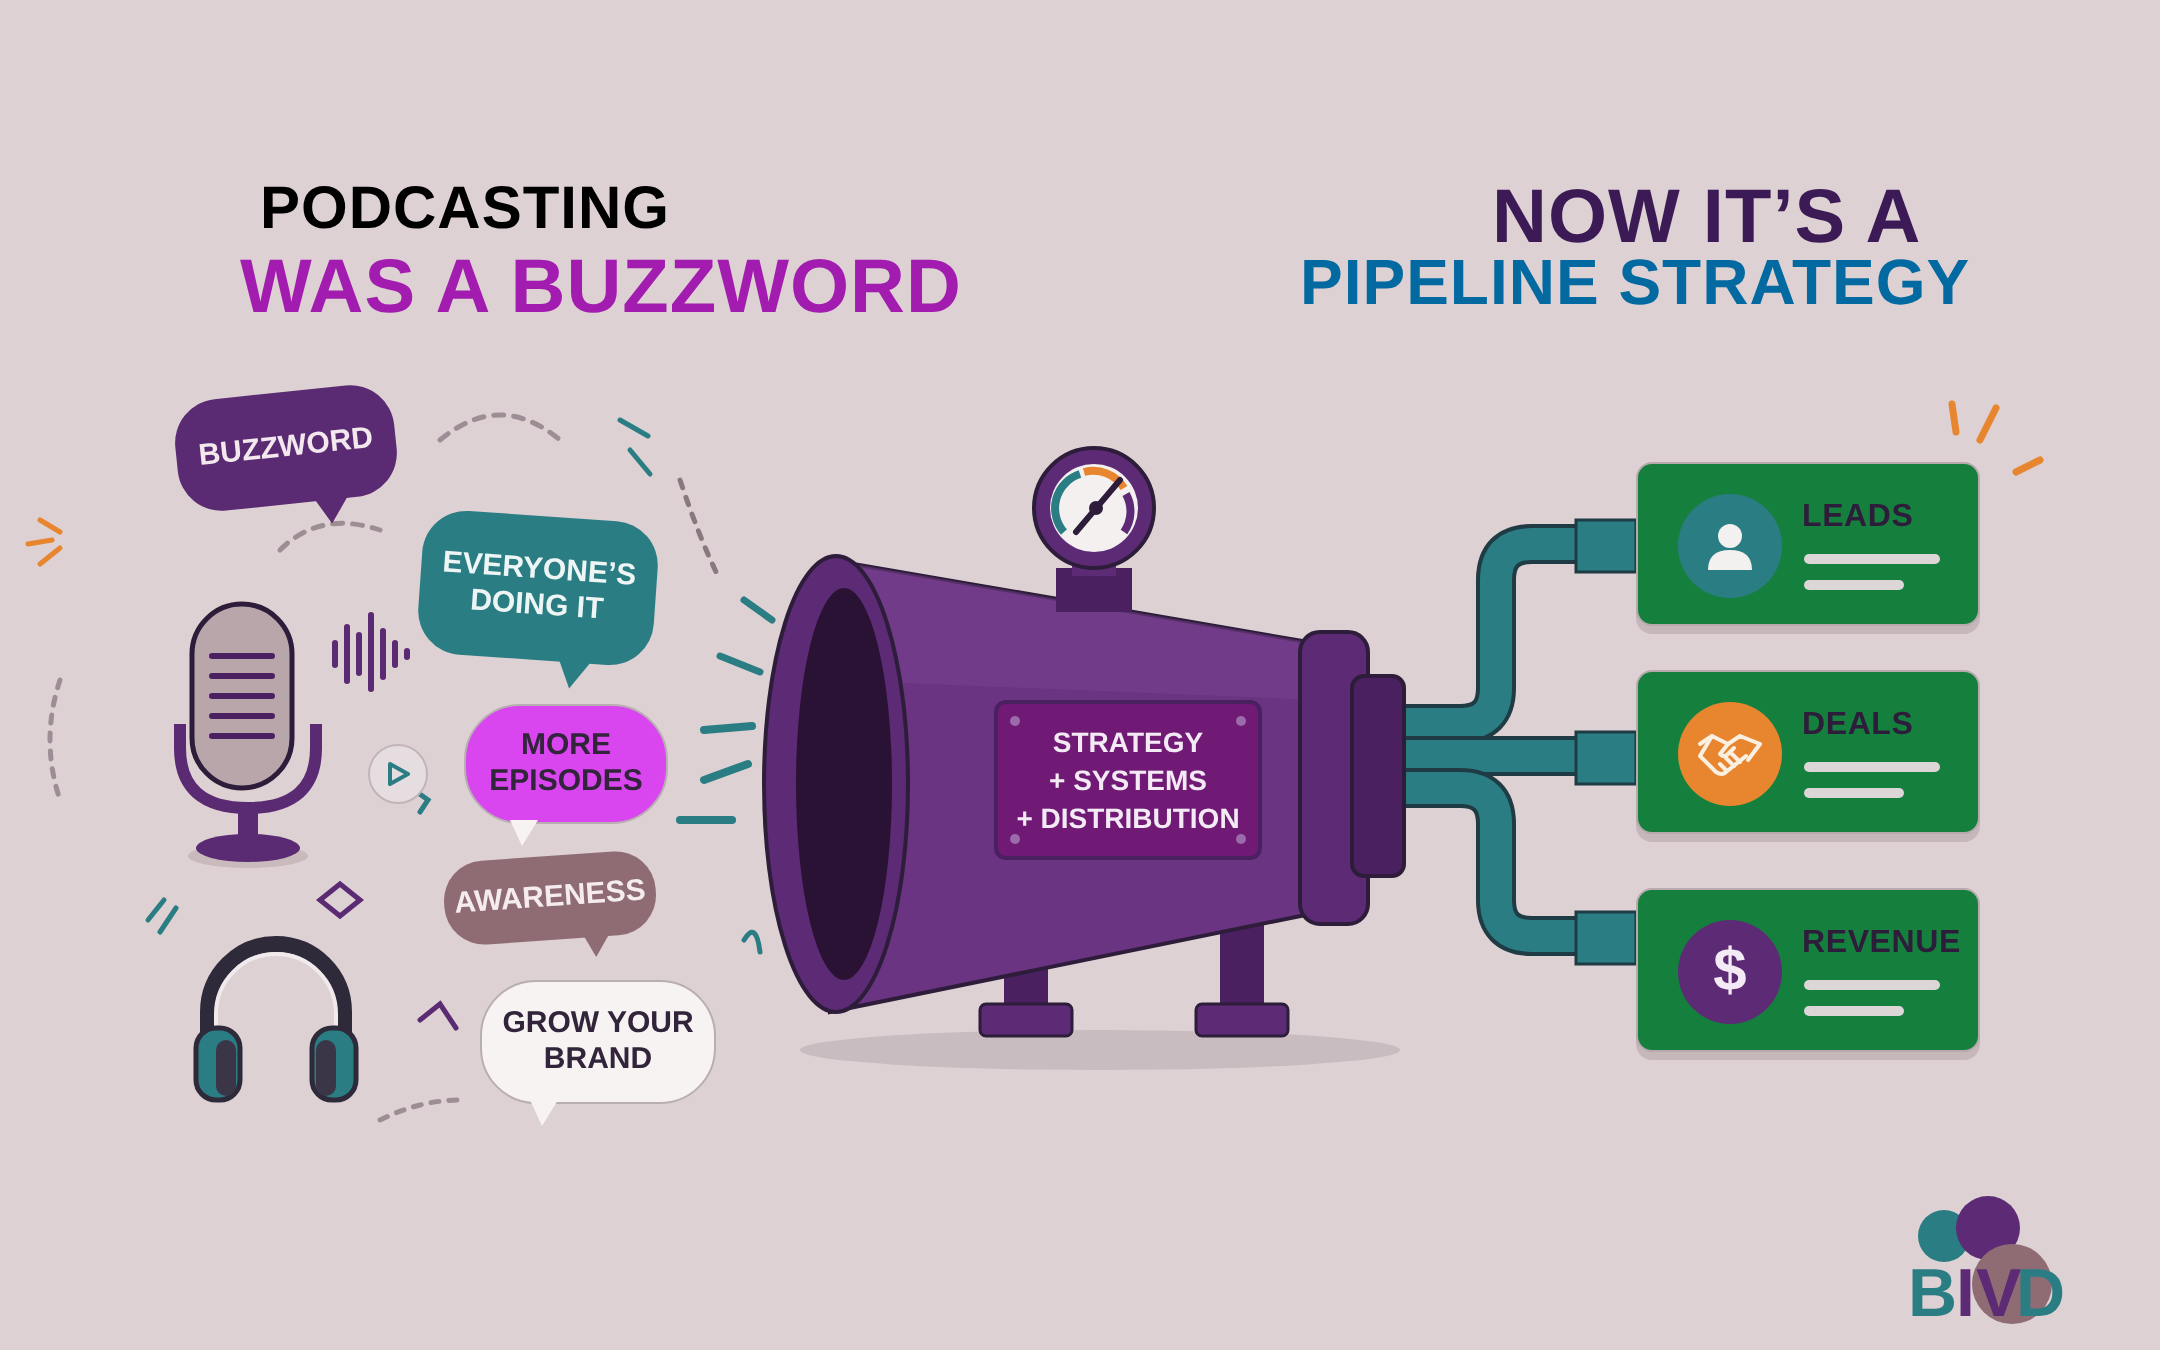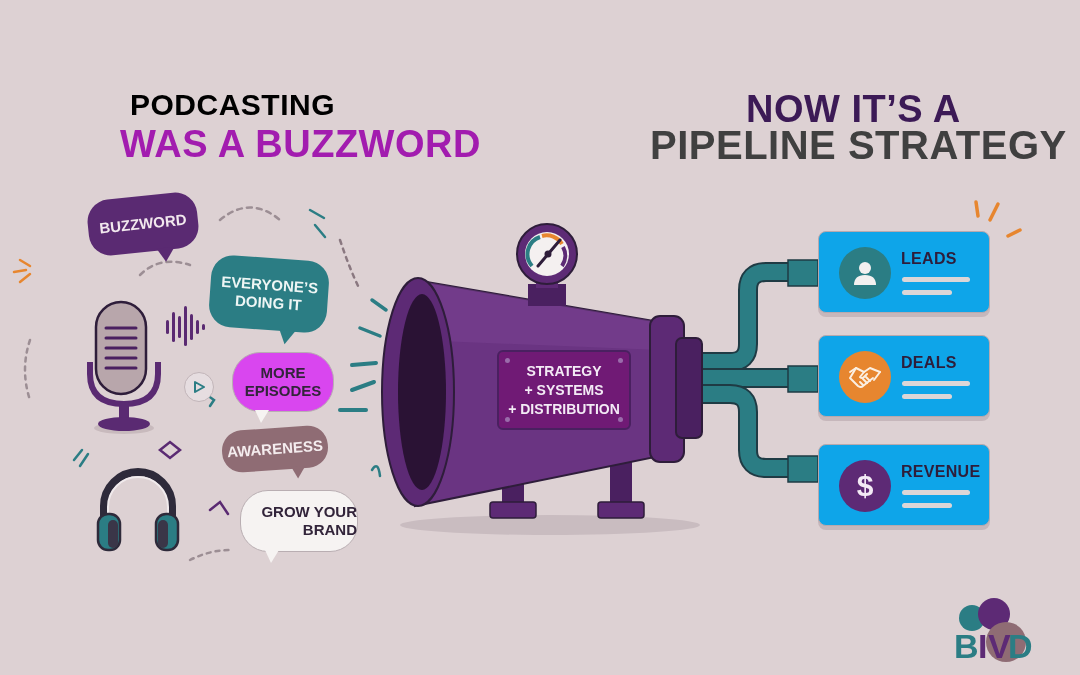--- a/index.html
+++ b/index.html
@@ -2,36 +2,36 @@
 <html><head>
 <meta charset="utf-8">
 <style>
   html,body{margin:0;padding:0;}
   body{width:1080px;height:675px;overflow:hidden;background:#ddd1d3;font-family:"Liberation Sans","DejaVu Sans",sans-serif;position:relative;}
   .abs{position:absolute;}
   .h-title{font-weight:700;letter-spacing:0.5px;text-transform:uppercase;white-space:nowrap;}
   .left-title-1{left:130px;top:88px;font-size:30px;color:#000000;}
   .left-title-2{left:120px;top:123px;font-size:38px;color:#a21caf;}
   .right-title-1{left:712px;top:88px;font-size:38px;color:#3c1a56;margin-left:34px;}
-  .right-title-2{left:650px;top:123px;font-size:40px;color:#404040;}
+  .right-title-2{left:650px;top:123px;font-size:32px;color:#0369a1;}
 
   .bubble{position:absolute;display:flex;align-items:center;justify-content:center;text-align:center;font-weight:700;text-transform:uppercase;font-size:15px;line-height:18px;border-radius:22px;box-sizing:border-box;}
   .bubble::after{content:"";position:absolute;width:0;height:0;}
   .b-buzz{left:88px;top:196px;width:110px;height:56px;background:#5a2a72;color:#f2e8ee;transform:rotate(-6deg);}
   .b-buzz::after{right:26px;bottom:-12px;border-left:8px solid transparent;border-right:10px solid transparent;border-top:14px solid #5a2a72;}
   .b-every{left:210px;top:258px;width:118px;height:72px;background:#2b7d84;color:#eef6f5;transform:rotate(4deg);}
   .b-every::after{right:30px;bottom:-13px;border-left:6px solid transparent;border-right:10px solid transparent;border-top:14px solid #2b7d84;}
   .b-more{left:232px;top:352px;width:102px;height:60px;background:#d946ef;color:#32243a;border:1.5px solid #b9aeb2;border-radius:28px;}
   .b-more::after{left:22px;bottom:-12px;border-left:6px solid transparent;border-right:8px solid transparent;border-top:13px solid #f6f3f2;}
   .b-aware{left:222px;top:428px;width:106px;height:42px;background:#8f6c74;color:#f4ecee;transform:rotate(-4deg);border-radius:20px;}
   .b-aware::after{right:24px;bottom:-10px;border-left:6px solid transparent;border-right:8px solid transparent;border-top:12px solid #8f6c74;}
-  .b-grow{left:240px;top:490px;width:118px;height:62px;background:#f6f3f2;color:#32243a;border:1.5px solid #b9aeb2;border-radius:28px;text-align:right;}
+  .b-grow{left:240px;top:490px;width:118px;height:62px;background:#f6f3f2;color:#32243a;border:1.5px solid #b9aeb2;border-radius:28px;}
   .b-grow::after{left:24px;bottom:-12px;border-left:6px solid transparent;border-right:8px solid transparent;border-top:13px solid #f6f3f2;}
 
-  .card{position:absolute;left:818px;width:172px;height:82px;background:#0ea5e9;border:1.5px solid #b7a9ae;border-radius:8px;box-shadow:0 4px 0 #c6b7bb;box-sizing:border-box;}
+  .card{position:absolute;left:818px;width:172px;height:82px;background:#15803d;border:1.5px solid #b7a9ae;border-radius:8px;box-shadow:0 4px 0 #c6b7bb;box-sizing:border-box;}
   .card .circ{position:absolute;left:20px;top:15px;width:52px;height:52px;border-radius:50%;display:flex;align-items:center;justify-content:center;}
   .card .lbl{position:absolute;left:82px;top:18px;font-size:16px;font-weight:700;color:#2e1d3a;text-transform:uppercase;letter-spacing:0.3px;}
   .card .line1{position:absolute;left:83px;top:45px;width:68px;height:5px;border-radius:3px;background:#dcd6d7;}
   .card .line2{position:absolute;left:83px;top:58px;width:50px;height:5px;border-radius:3px;background:#dcd6d7;}
   .plate{position:absolute;left:497px;top:350px;width:134px;height:80px;background:#701a75;border:2px solid #4a2060;border-radius:6px;box-sizing:border-box;color:#f3eaf5;font-weight:700;font-size:14px;line-height:19px;text-align:center;text-transform:uppercase;padding-top:10px;}
   .plate .rivet{position:absolute;width:5px;height:5px;border-radius:50%;background:#9a6cab;}
 </style>
 </head>
 <body>
 

